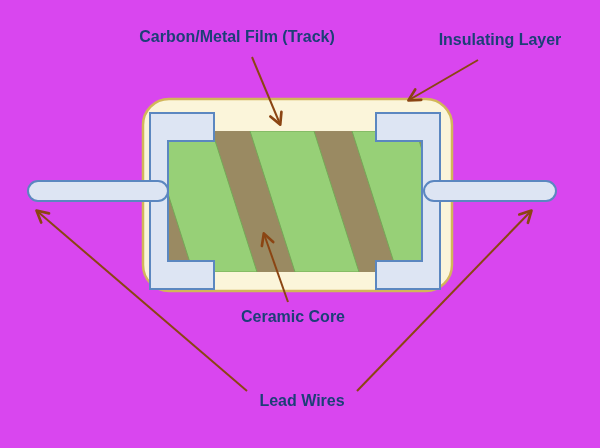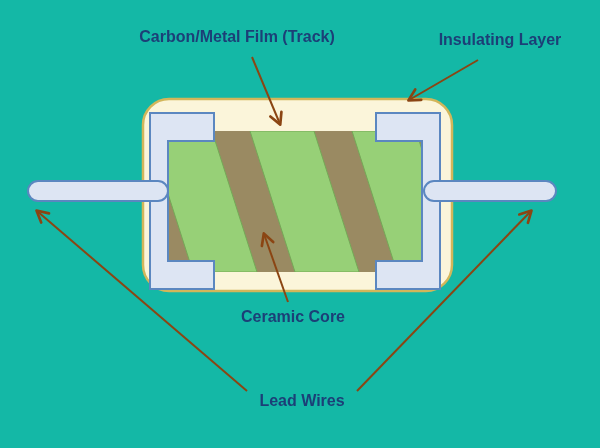--- a/index.html
+++ b/index.html
@@ -5,21 +5,21 @@
   html, body {
     margin: 0;
     padding: 0;
     background: #FFFFFF;
     font-family: "Liberation Sans", sans-serif;
   }
   .canvas {
     position: relative;
     width: 600px;
     height: 448px;
-    background: #14b8a6;
+    background: #d946ef;
     overflow: hidden;
   }
   svg text {
     font-family: "Liberation Sans", sans-serif;
     font-weight: bold;
     font-size: 16px;
   }
 </style>
 </head>
 <body>

